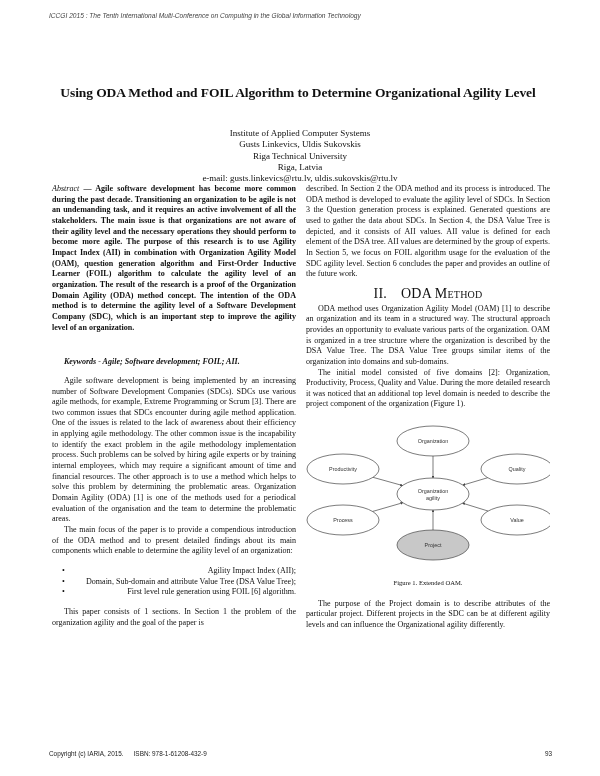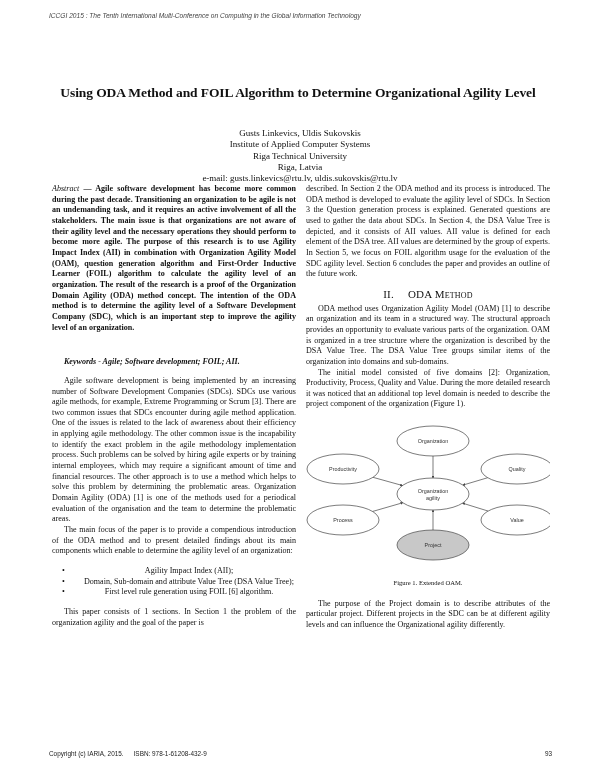--- a/index.html
+++ b/index.html
@@ -9,44 +9,44 @@
     .authors { position: absolute; left: 0; width: 600px; top: 128px; text-align: center; font-size: 9px; line-height: 11.3px; }
     .authors div { white-space: nowrap; }
     .col { position: absolute; top: 184px; font-size: 8.05px; line-height: 10.65px; text-align: justify; }
     .col.left { left: 52px; width: 244px; }
     .col.right { left: 306px; width: 244px; }
     p { margin: 0; }
     .indent { text-indent: 12px; }
     .abstract { font-weight: bold; }
     .abstract .lead { font-style: italic; font-weight: normal; }
     .keywords { font-weight: bold; font-style: italic; margin: 24px 0 8px 12px; }
-    .section-h { text-align: center; margin: 4px 0 4px 0; font-size: 11px; letter-spacing: 0.2px; }
+    .section-h { text-align: center; margin: 4px 0 4px 0; font-size: 14px; letter-spacing: 0.2px; }
     .section-h .num { margin-right: 14px; }
     .sc { font-variant: small-caps; }
     ul { margin: 9px 0 9px 0; padding-left: 0; list-style: none; }
-    ul li { position: relative; padding-left: 30px; text-align: center; }
+    ul li { position: relative; padding-left: 30px; text-align: right; }
     ul li::before { content: "\2022"; position: absolute; left: 10px; }
     .figure { position: relative; width: 244px; height: 140px; margin: 14px 0 0 0; }
     .figure svg { width: 244px; height: 140px; display: block; }
     .figure text { font-family: "Liberation Sans", sans-serif; font-size: 5.4px; fill: #333; }
     .caption { text-align: center; font-size: 6.6px; margin: 14px 0 10px 0; }
     .footer-left { position: absolute; left: 49px; top: 750px; font-family: "Liberation Sans", sans-serif; font-size: 6.4px; color: #222; white-space: nowrap; }
     .footer-left .isbn { margin-left: 10px; }
     .footer-right { position: absolute; left: 545px; top: 750px; font-family: "Liberation Sans", sans-serif; font-size: 6.4px; color: #222; }
   </style>
 </head>
 <body>
 
 <div class="header">ICCGI 2015 : The Tenth International Multi-Conference on Computing in the Global Information Technology</div>
 
 <div class="title">Using ODA Method and FOIL Algorithm to Determine Organizational Agility Level</div>
 
 <div class="authors">
+  <div>Institute of Applied Computer Systems</div>
   <div>Gusts Linkevics, Uldis Sukovskis</div>
-  <div>Institute of Applied Computer Systems</div>
   <div>Riga Technical University</div>
   <div>Riga, Latvia</div>
   <div>e-mail: gusts.linkevics@rtu.lv, uldis.sukovskis@rtu.lv</div>
 </div>
 
 <div class="col left">
   <p class="abstract"><span class="lead">Abstract</span><span> — </span><span>Agile software development has become more common during the past decade. Transitioning an organization to be agile is not an undemanding task, and it requires an active involvement of all the stakeholders. The main issue is that organizations are not aware of their agility level and the necessary operations they should perform to become more agile. The purpose of this research is to use Agility Impact Index (AII) in combination with Organization Agility Model (OAM), question generation algorithm and First-Order Inductive Learner (FOIL) algorithm to calculate the agility level of an organization. The result of the research is a proof of the Organization Domain Agility (ODA) method concept. The intention of the ODA method is to determine the agility level of a Software Development Company (SDC), which is an important step to improve the agility level of an organization.</span></p>
 
   <p class="keywords">Keywords - Agile; Software development; FOIL; AII.</p>
 

